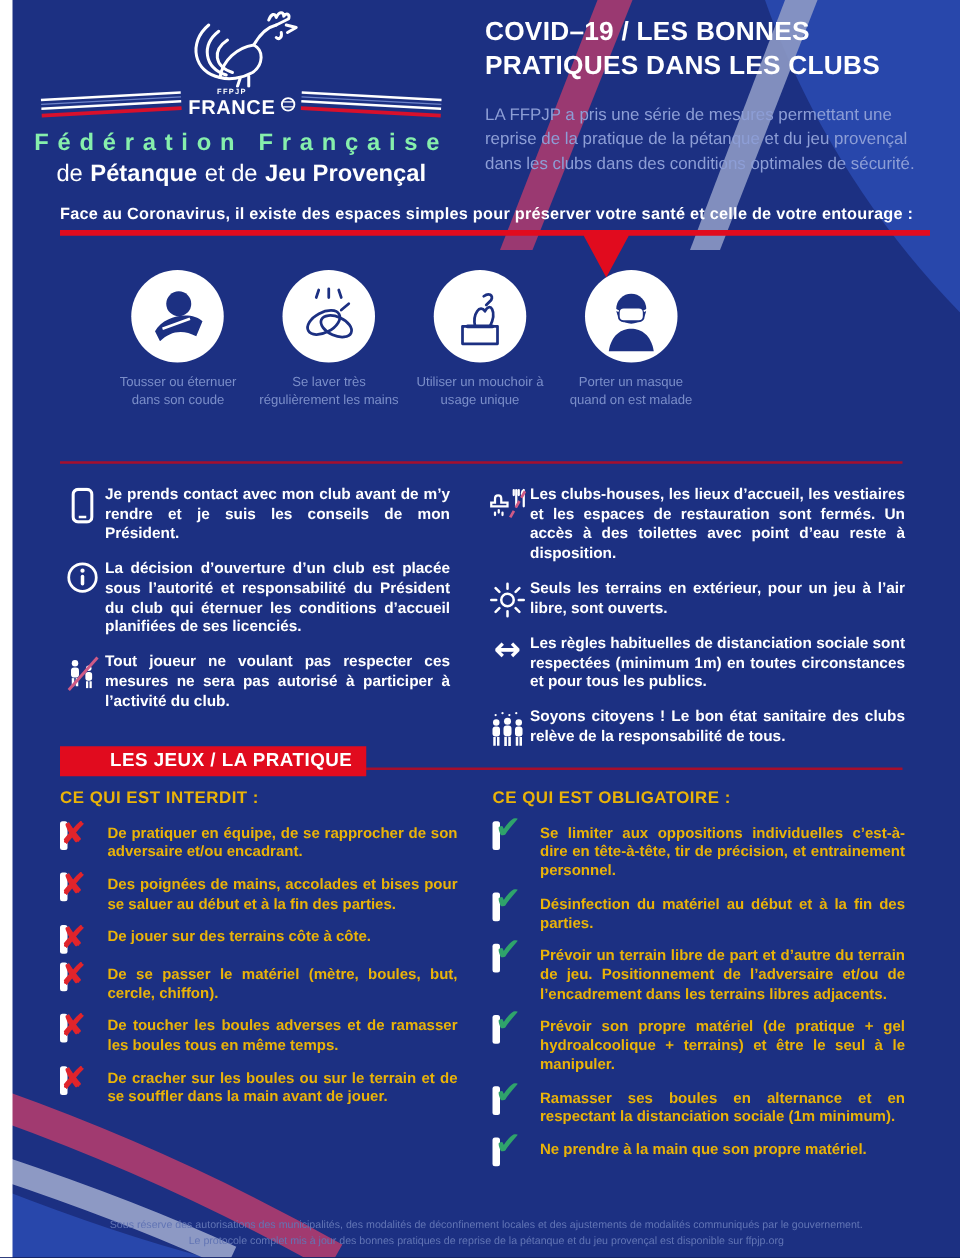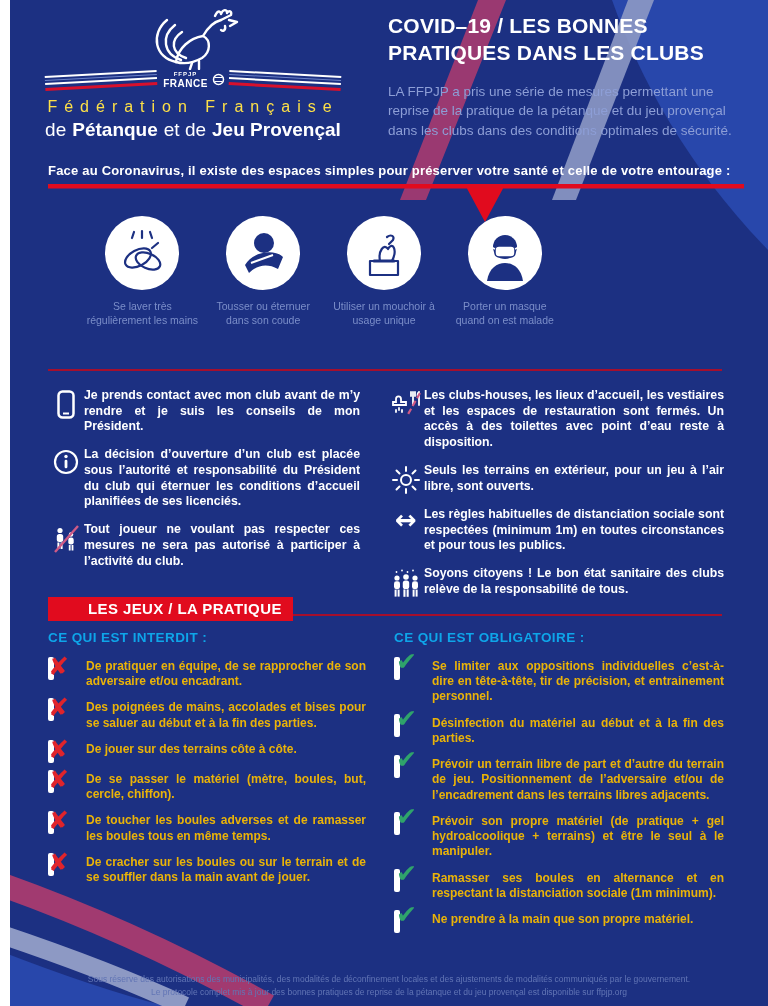--- a/index.html
+++ b/index.html
@@ -19,23 +19,23 @@
   .rooster{display:block;margin:0 auto;}
   .speed{display:flex;align-items:center;justify-content:center;margin-top:1px;}
   .sl{width:112px;display:flex;flex-direction:column;gap:2px;}
   .sl i{display:block;height:1.5px;background:#fff;}
   .sl .l2{background:#6e84c9;}
   .sl .l4{height:3px;background:#d8102c;margin-top:1px;}
   .sl-left{transform:rotate(-3deg);}
   .sl-right{transform:rotate(3deg);}
   .badge{margin:0 4px 0 6px;color:#fff;line-height:1.1;}
   .badge-top{font-size:6px;font-weight:700;letter-spacing:1px;}
-  .badge-bottom{font-size:10px;font-weight:700;letter-spacing:.5px;}
+  .badge-bottom{font-size:16px;font-weight:700;letter-spacing:.5px;}
   .boule{margin-right:4px;}
-  .brand1{margin-top:9px;color:#fde047;font-size:16px;font-weight:400;letter-spacing:7px;white-space:nowrap;}
+  .brand1{margin-top:9px;color:#86efac;font-size:19px;font-weight:700;letter-spacing:7px;white-space:nowrap;}
   .brand2{color:#fff;font-size:19px;margin-top:3px;white-space:nowrap;}
   .brand2 span{margin:0 3px;}
   .b2-light{font-weight:400;}
   .b2-bold{font-weight:700;}
 
   .header-right{position:absolute;left:388px;top:12px;width:362px;z-index:3;}
   .header-right h1{margin:0;width:320px;color:#fff;font-size:21px;font-weight:700;line-height:1.3;letter-spacing:.2px;}
   .header-right p{margin:15px 0 0;width:358px;color:#8d9ed6;font-size:13.5px;font-weight:400;line-height:1.45;}
 
   
@@ -56,21 +56,21 @@
 
   
   .accueil-grid{position:absolute;left:48px;top:388px;width:676px;z-index:3;display:grid;grid-template-columns:312px 336px;column-gap:28px;}
   .item{display:flex;margin-bottom:12px;}
   .item .ic{flex:0 0 36px;display:flex;justify-content:center;align-items:flex-start;padding-top:2px;}
   .item p{flex:1;margin:0;color:#fff;font-weight:700;font-size:12.3px;line-height:1.28;text-align:justify;}
   .arrow-glyph{font-family:"DejaVu Sans",sans-serif;font-size:26px;font-weight:700;color:#fff;line-height:22px;}
 
   
   .jeux-grid{position:absolute;left:48px;top:630px;width:676px;z-index:3;display:grid;grid-template-columns:318px 330px;column-gap:28px;}
-  .colhead{color:#0ea5e9;font-weight:700;font-size:13.5px;letter-spacing:.4px;margin:0 0 14px;}
+  .colhead{color:#eab308;font-weight:700;font-size:13.5px;letter-spacing:.4px;margin:0 0 14px;}
   .citem{display:flex;margin-bottom:11px;}
   .cwrap{flex:0 0 38px;padding-top:1px;}
   .box{position:relative;width:16px;height:16px;border:3.5px solid #fff;border-radius:2px;}
   .mark{position:absolute;font-family:"DejaVu Sans",sans-serif;font-weight:700;}
   .mark-x{color:#e0242b;font-size:25px;top:-8px;left:-3px;}
   .mark-v{color:#2fa36b;font-size:25px;top:-13px;left:-1px;}
   .citem p{flex:1;margin:0;color:#eab308;font-weight:700;font-size:12px;line-height:1.27;text-align:justify;}
 
   
   footer{position:absolute;left:10px;right:0;bottom:7px;z-index:3;text-align:center;color:#6275b5;font-size:8.5px;line-height:1.55;}
@@ -142,40 +142,40 @@
   <div class="gestes-intro">Face au Coronavirus, il existe des espaces simples pour préserver votre santé et celle de votre entourage :</div>
   <svg class="rule-tail" width="696" height="44" viewBox="0 0 696 44">
     <path d="M0,0 H696 V4.5 H455 L437,38 L419,4.5 H0 Z" fill="#e10b1e"></path>
   </svg>
 
   <div class="gestes-row">
 
     <figure class="geste" style="margin:0;">
       <div class="circle">
         <svg width="60" height="60" viewBox="0 0 60 60">
+          <circle cx="31" cy="20" r="10" fill="#1c3082"></circle>
+          <path d="M12,42 C20,28 42,26 50,34 L45,46 C34,40 24,42 16,50 Z" fill="#1c3082"></path>
+          <path d="M18,40 L40,32" stroke="#fff" stroke-width="2" fill="none"></path>
+        </svg>
+      </div>
+      <figcaption class="caption">Tousser ou éternuer dans son coude</figcaption>
+    </figure>
+
+    <figure class="geste" style="margin:0;">
+      <div class="circle">
+        <svg width="60" height="60" viewBox="0 0 60 60">
           <g stroke="#1c3082" stroke-width="2.2" fill="none" stroke-linecap="round">
             <path d="M22,9 l-2,6 M30,8 v7 M38,9 l2,6"></path>
             <ellipse cx="26" cy="35" rx="14" ry="8" transform="rotate(-28 26 35)"></ellipse>
             <ellipse cx="36" cy="38" rx="13" ry="7.5" transform="rotate(24 36 38)"></ellipse>
             <path d="M40,25 l6,-5"></path>
           </g>
         </svg>
       </div>
       <figcaption class="caption">Se laver très régulièrement les mains</figcaption>
-    </figure>
-
-    <figure class="geste" style="margin:0;">
-      <div class="circle">
-        <svg width="60" height="60" viewBox="0 0 60 60">
-          <circle cx="31" cy="20" r="10" fill="#1c3082"></circle>
-          <path d="M12,42 C20,28 42,26 50,34 L45,46 C34,40 24,42 16,50 Z" fill="#1c3082"></path>
-          <path d="M18,40 L40,32" stroke="#fff" stroke-width="2" fill="none"></path>
-        </svg>
-      </div>
-      <figcaption class="caption">Tousser ou éternuer dans son coude</figcaption>
     </figure>
 
     <figure class="geste" style="margin:0;">
       <div class="circle">
         <svg width="60" height="60" viewBox="0 0 60 60">
           <g stroke="#1c3082" stroke-width="2.2" fill="none" stroke-linecap="round" stroke-linejoin="round">
             <path d="M16,38 h28 v14 h-28 z"></path>
             <path d="M20,38 h20" stroke-width="3"></path>
             <path d="M26,38 C24,28 30,20 34,26 C38,18 44,26 38,38"></path>
             <path d="M33,14 c4,-3 8,-1 6,3 l-4,4"></path>

